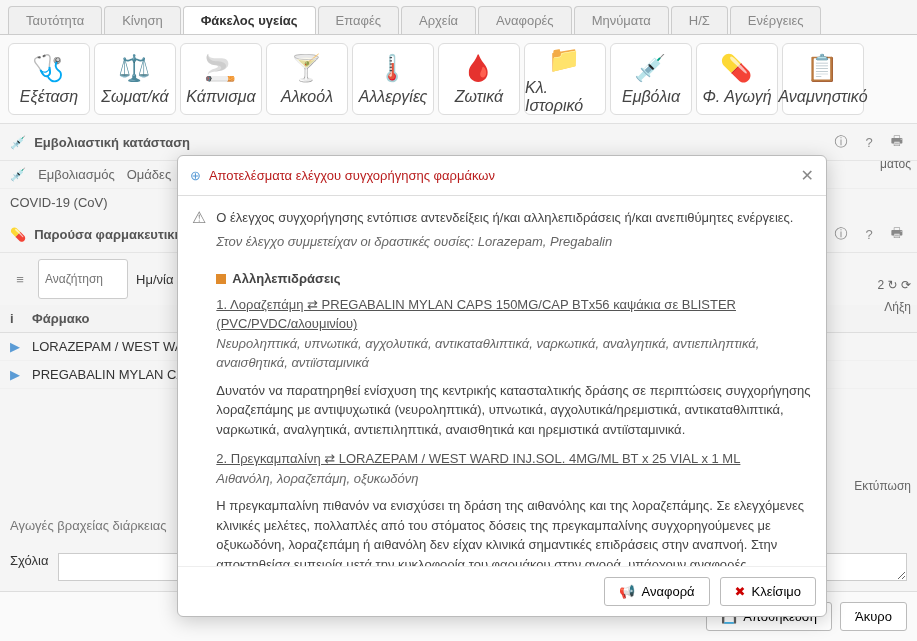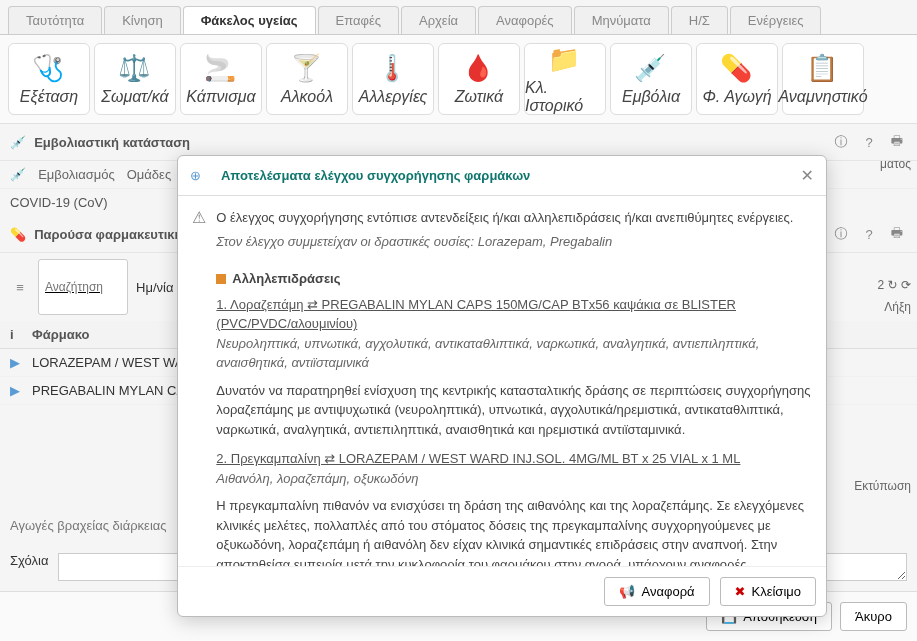--- a/index.html
+++ b/index.html
@@ -20,21 +20,21 @@
 .section-hdr { display: flex; align-items: center; padding: 8px 10px; border-bottom: 1px solid #e5e5e5; gap: 8px; }
 .section-hdr .title { font-weight: bold; color: #555; flex: 1; }
 .icon-btn { width: 20px; height: 20px; display: inline-flex; align-items: center; justify-content: center; color: #888; cursor: pointer; }
 
 
 .sub-tabs { display: flex; align-items: center; padding: 6px 10px; gap: 12px; border-bottom: 1px solid #eee; }
 .sub-tab { color: #666; cursor: pointer; text-align: right; }
 
 
 .filter-row { display: flex; align-items: center; padding: 6px 10px; gap: 8px; }
-.filter-input { border: 1px solid #ccc; padding: 20px 6px; font-size: 12px; border-radius: 3px; width: 90px; text-decoration: underline; }
+.filter-input { border: 1px solid #ccc; padding: 12px 6px; font-size: 12px; border-radius: 3px; width: 90px; }
 
 
 .tbl-hdr { display: flex; padding: 6px 10px; background: #f3f3f3; border-bottom: 1px solid #ddd; font-weight: bold; color: #555; }
 .tbl-hdr .c1 { width: 22px; }
 .tbl-hdr .c2 { flex: 1; }
 .tbl-row { display: flex; padding: 6px 10px; border-bottom: 1px solid #f0f0f0; align-items: center; }
 .tbl-row .c1 { width: 22px; color: #5a9bd5; }
 .tbl-row .c2 { flex: 1; }
 
 .covid-row { padding: 6px 10px; color: #555; }
@@ -43,21 +43,21 @@
 .short-row { padding: 10px; color: #777; }
 .comment-row { display: flex; padding: 10px; gap: 10px; }
 .comment-row textarea { flex: 1; border: 1px solid #ccc; height: 28px; }
 .footer-btns { display: flex; justify-content: flex-end; padding: 10px; gap: 8px; border-top: 1px solid #ddd; background: #fafafa; }
 .btn { border: 1px solid #bbb; background: #fff; padding: 6px 14px; border-radius: 3px; cursor: pointer; display: inline-flex; align-items: center; gap: 6px; font-size: 13px; }
 
 
 .modal { position: absolute; left: 177px; top: 155px; width: 650px; background: #fff; border: 1px solid #bbb; border-radius: 6px; box-shadow: 0 4px 20px rgba(0,0,0,0.2); z-index: 100; }
 .modal-hdr { display: flex; align-items: center; padding: 10px 12px; border-bottom: 1px solid #ddd; gap: 8px; }
 .modal-hdr .ticon { color: #5a9bd5; }
-.modal-hdr .ttl { font-weight: bold; flex: 1; color: #0f766e; margin-left: 12px; }
+.modal-hdr .ttl { font-weight: normal; flex: 1; color: #b91c1c; }
 .modal-hdr .close { cursor: pointer; color: #888; font-size: 16px; }
 .modal-body { padding: 12px 14px; max-height: 370px; overflow: auto; display: flex; gap: 10px; }
 .modal-body .warn-icon { color: #888; font-size: 16px; flex-shrink: 0; }
 .modal-body .content { flex: 1; font-size: 13px; line-height: 1.5; color: #444; }
 .modal-body .content .intro { margin-bottom: 4px; }
 .modal-body .content .sub { font-style: italic; color: #666; margin-bottom: 18px; }
 .modal-body .content .sect-title { font-weight: bold; margin-bottom: 6px; display: flex; align-items: center; gap: 6px; }
 .modal-body .content .sect-title::before { content: ""; display: inline-block; width: 10px; height: 10px; background: #e08b2c; }
 .modal-body .content .link { text-decoration: underline; color: #555; }
 .modal-body .content .ital { font-style: italic; color: #666; margin-bottom: 8px; }

